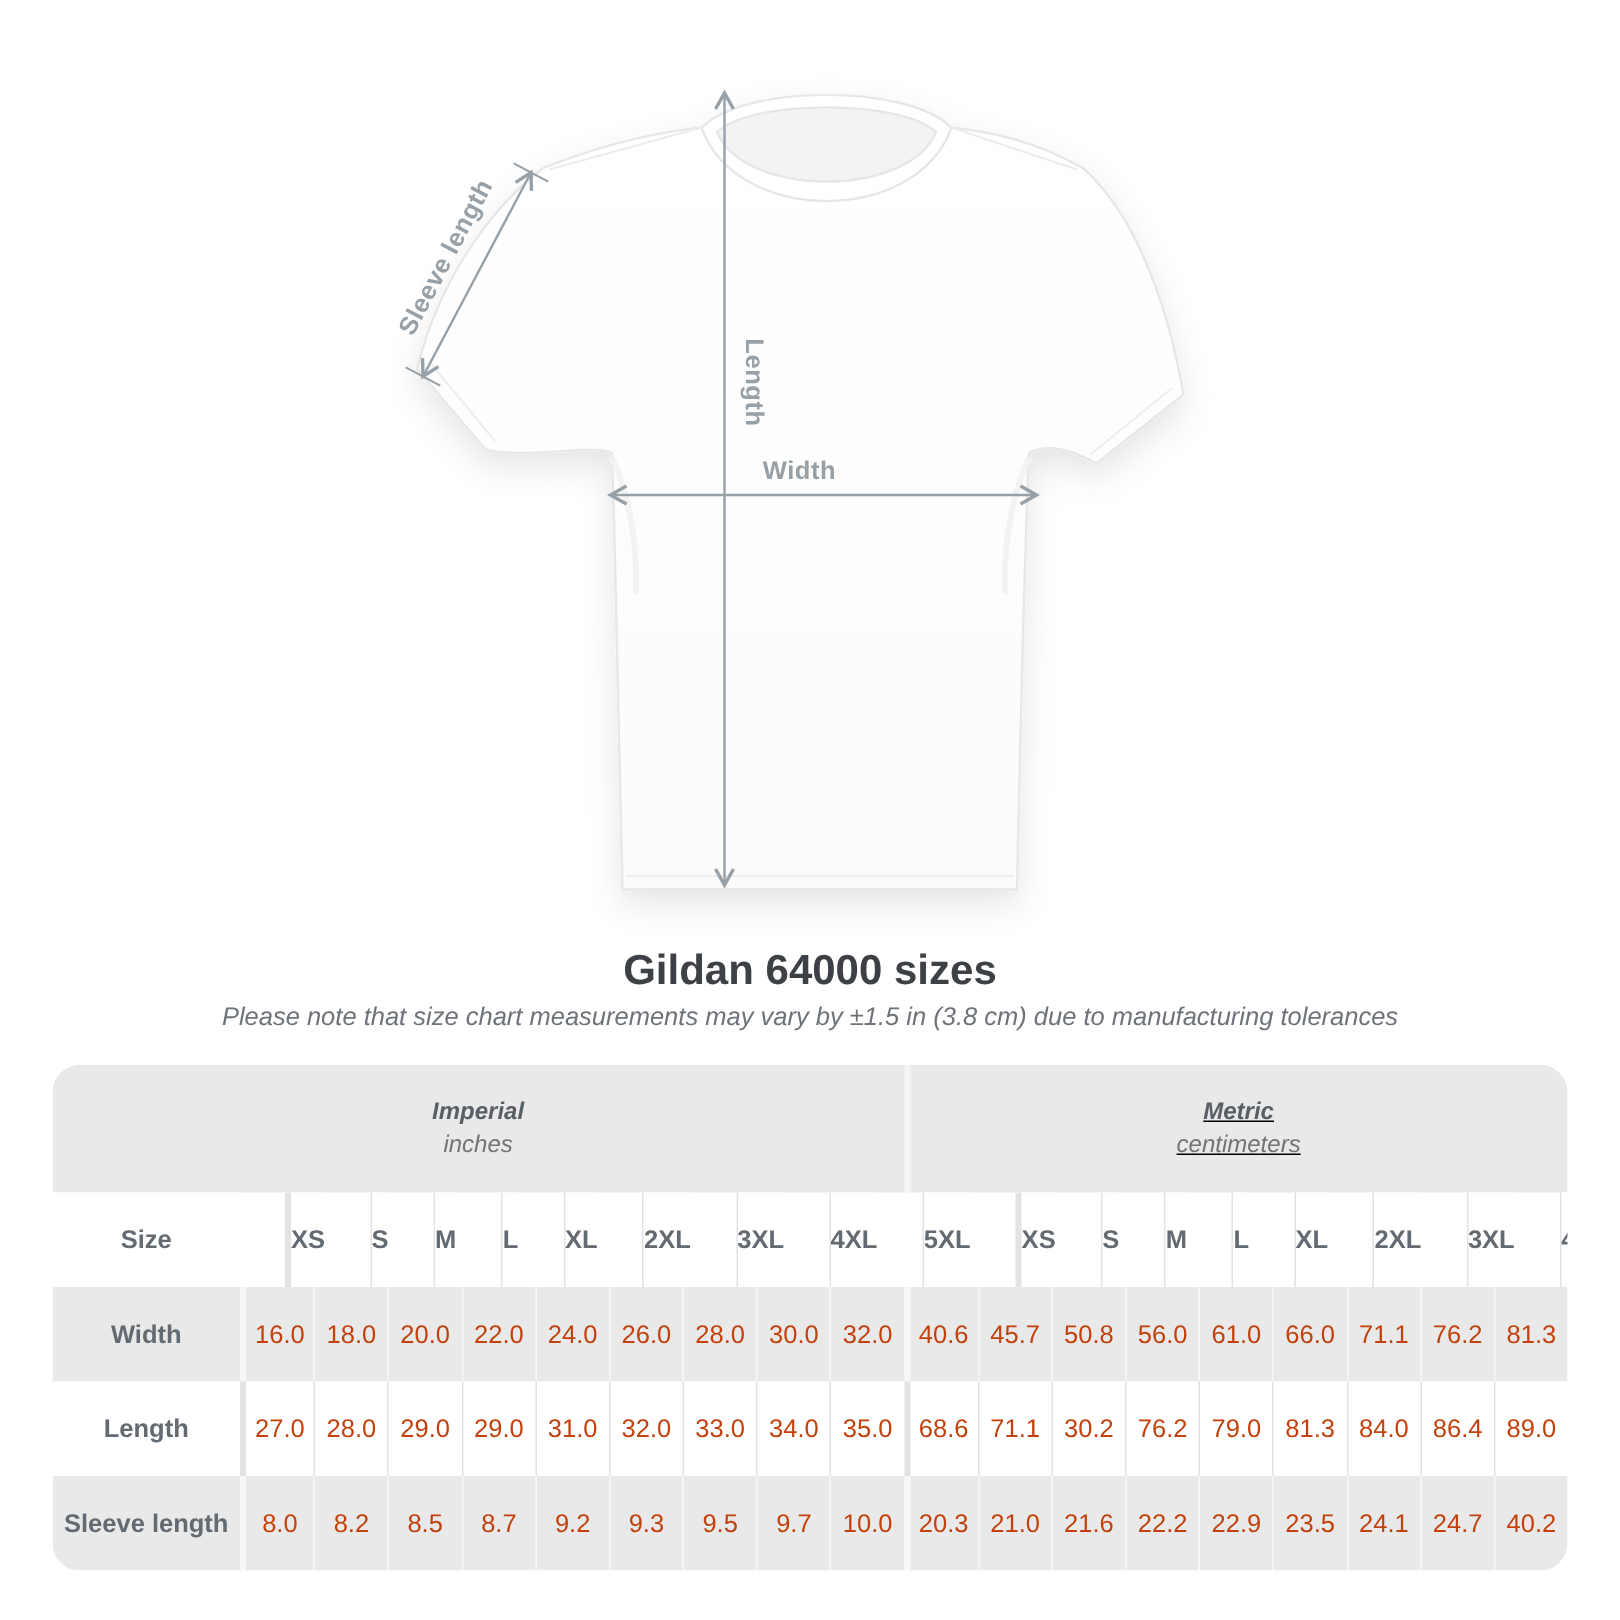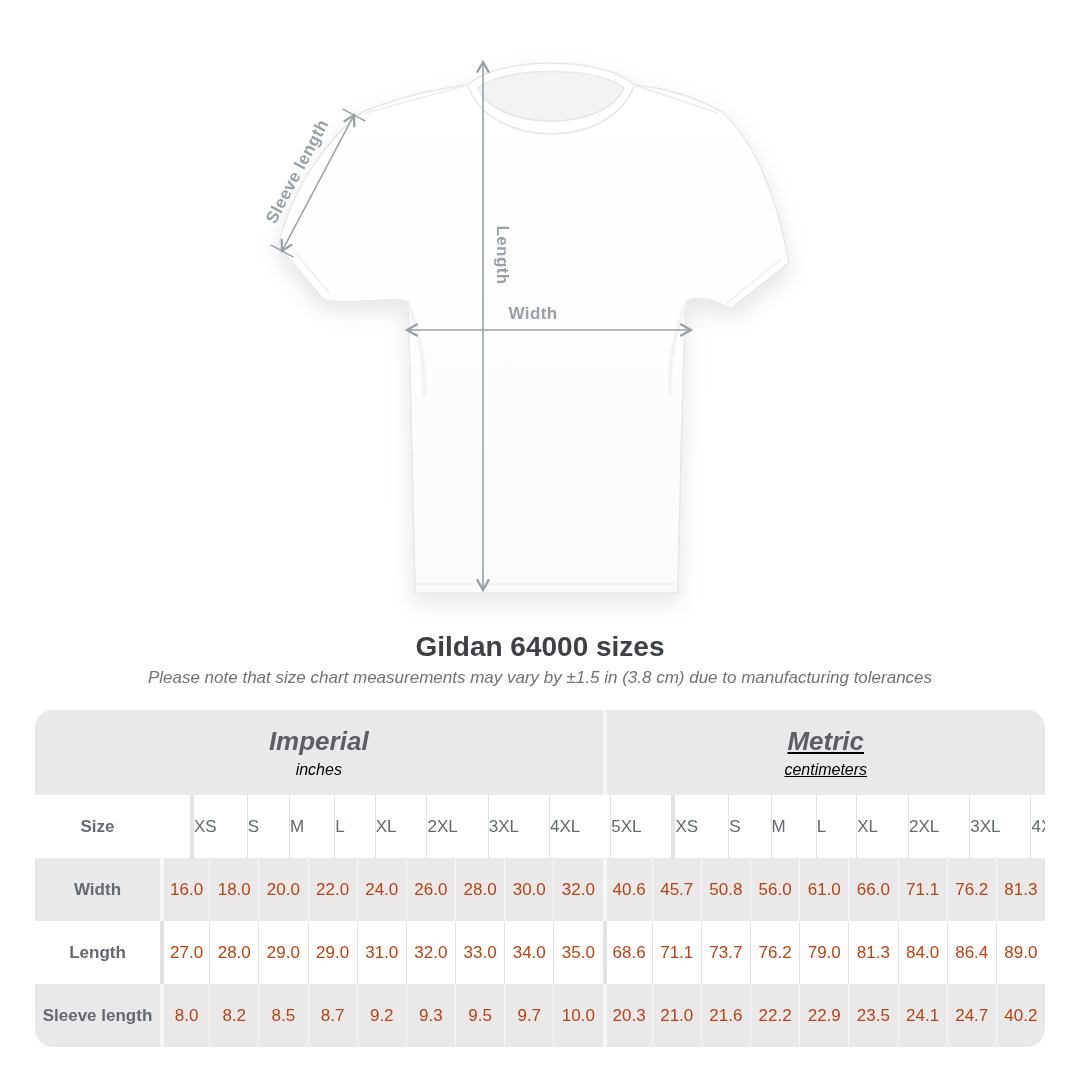--- a/index.html
+++ b/index.html
@@ -14,30 +14,30 @@
   .title{position:absolute;top:631px;left:0;width:100%;text-align:center;
     font-size:28px;font-weight:700;color:#3d4045;}
   .note{position:absolute;top:668px;left:0;width:100%;text-align:center;
     font-style:italic;font-size:17px;color:#6e737a;}
 
   .card{position:absolute;top:710px;left:35px;width:1010px;height:337px;
     border-radius:18px;overflow:hidden;background:#fff;}
   .band{height:85px;background:#e9e9e9;display:grid;grid-template-columns:567.5px 1fr;}
   .band-sec{display:flex;flex-direction:column;align-items:center;justify-content:center;}
   .band-sec.metric{border-left:4px solid rgba(255,255,255,.55);text-decoration:underline;}
-  .unit-title{font-size:26px;font-weight:700;font-style:italic;color:#5a5f66;}
-  .unit-sub{font-size:16px;font-style:italic;color:#000000;margin-top:4px;}
+  .unit-title{font-size:16px;font-weight:700;font-style:italic;color:#5a5f66;}
+  .unit-sub{font-size:16px;font-style:italic;color:#737373;margin-top:4px;}
 
   .grid{display:grid;grid-template-columns:125px repeat(18,1fr);}
   .cell{height:63px;display:flex;align-items:center;justify-content:center;font-size:17px;}
   .row-white .cell{background:#fff;border-left:1px solid #e3e3e3;}
   .row-gray  .cell{background:#e9e9e9;border-left:1px solid rgba(255,255,255,.65);}
   .cell.sec{border-left-width:4px;}
   .cell.label{font-weight:700;color:#636a72;border-left:none !important;}
-  .cell.hdr{font-weight:400;color:#636a72;margin-left:30px;}
+  .cell.hdr{font-weight:700;color:#636a72;margin-left:30px;}
   .cell.val{color:#c2410c;}
 </style>
 </head>
 <body>
 
 <div class="page">
 
   <svg class="shirt-svg" width="1080" height="640" viewBox="0 0 1080 640">
     <defs>
       <linearGradient id="shirtGrad" x1="0" y1="0" x2="0" y2="1">
@@ -159,21 +159,21 @@
           <div class="cell val">28.0</div>
           <div class="cell val">29.0</div>
           <div class="cell val">29.0</div>
           <div class="cell val">31.0</div>
           <div class="cell val">32.0</div>
           <div class="cell val">33.0</div>
           <div class="cell val">34.0</div>
           <div class="cell val">35.0</div>
           <div class="cell val sec">68.6</div>
           <div class="cell val">71.1</div>
-          <div class="cell val">73.7</div>
+          <div class="cell val">30.2</div>
           <div class="cell val">76.2</div>
           <div class="cell val">79.0</div>
           <div class="cell val">81.3</div>
           <div class="cell val">84.0</div>
           <div class="cell val">86.4</div>
           <div class="cell val">89.0</div>
         </div>
         <div class="grid row-gray">
           <div class="cell label">Sleeve length</div>
           <div class="cell val sec">8.0</div>

